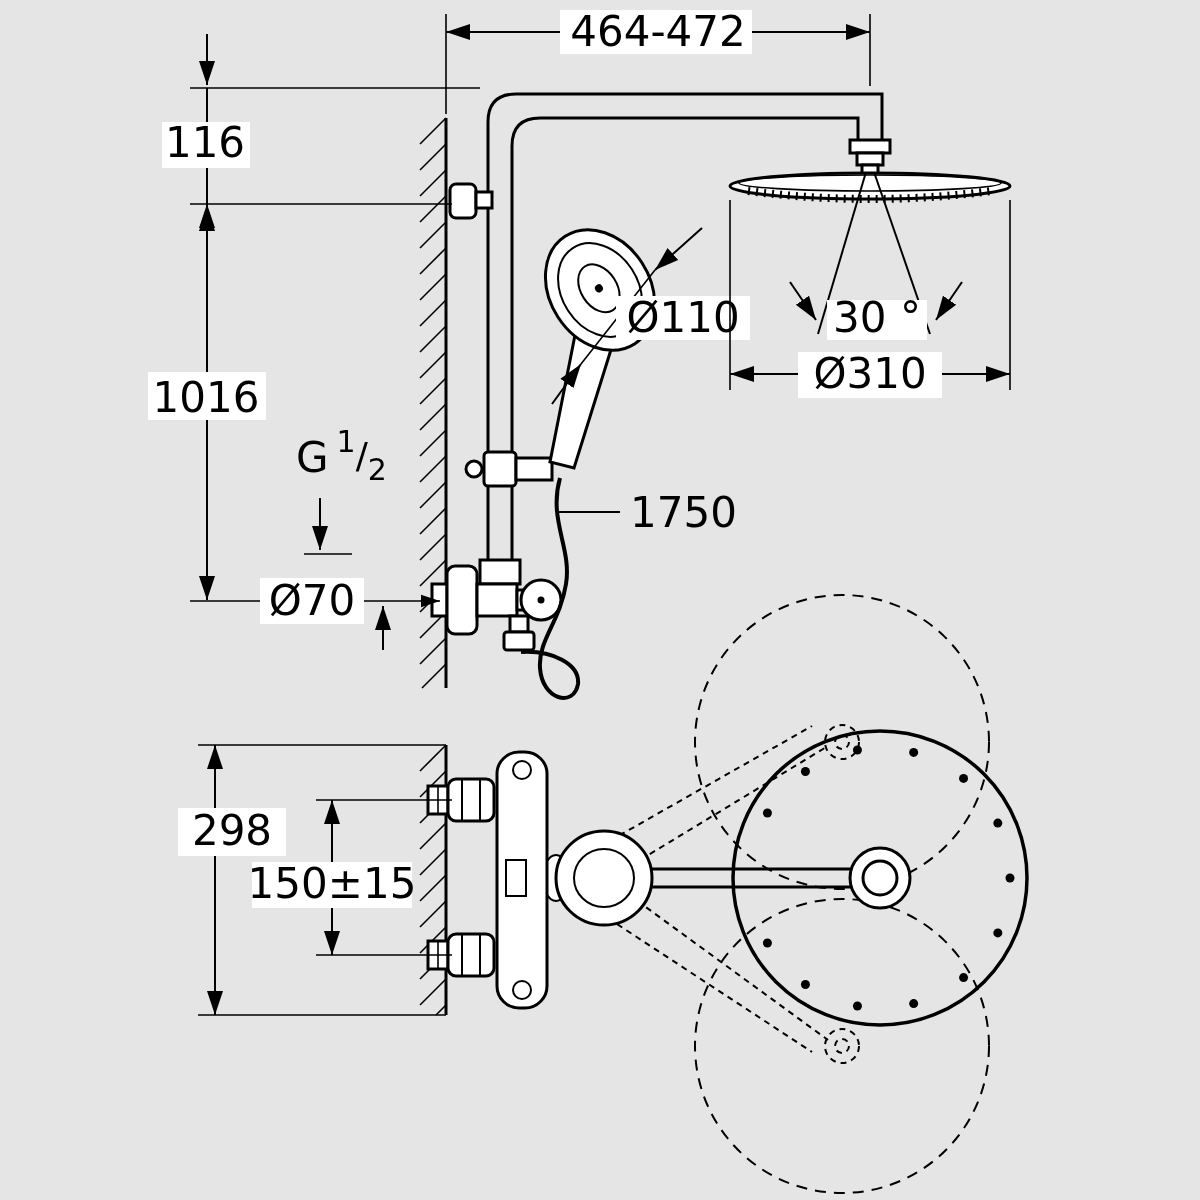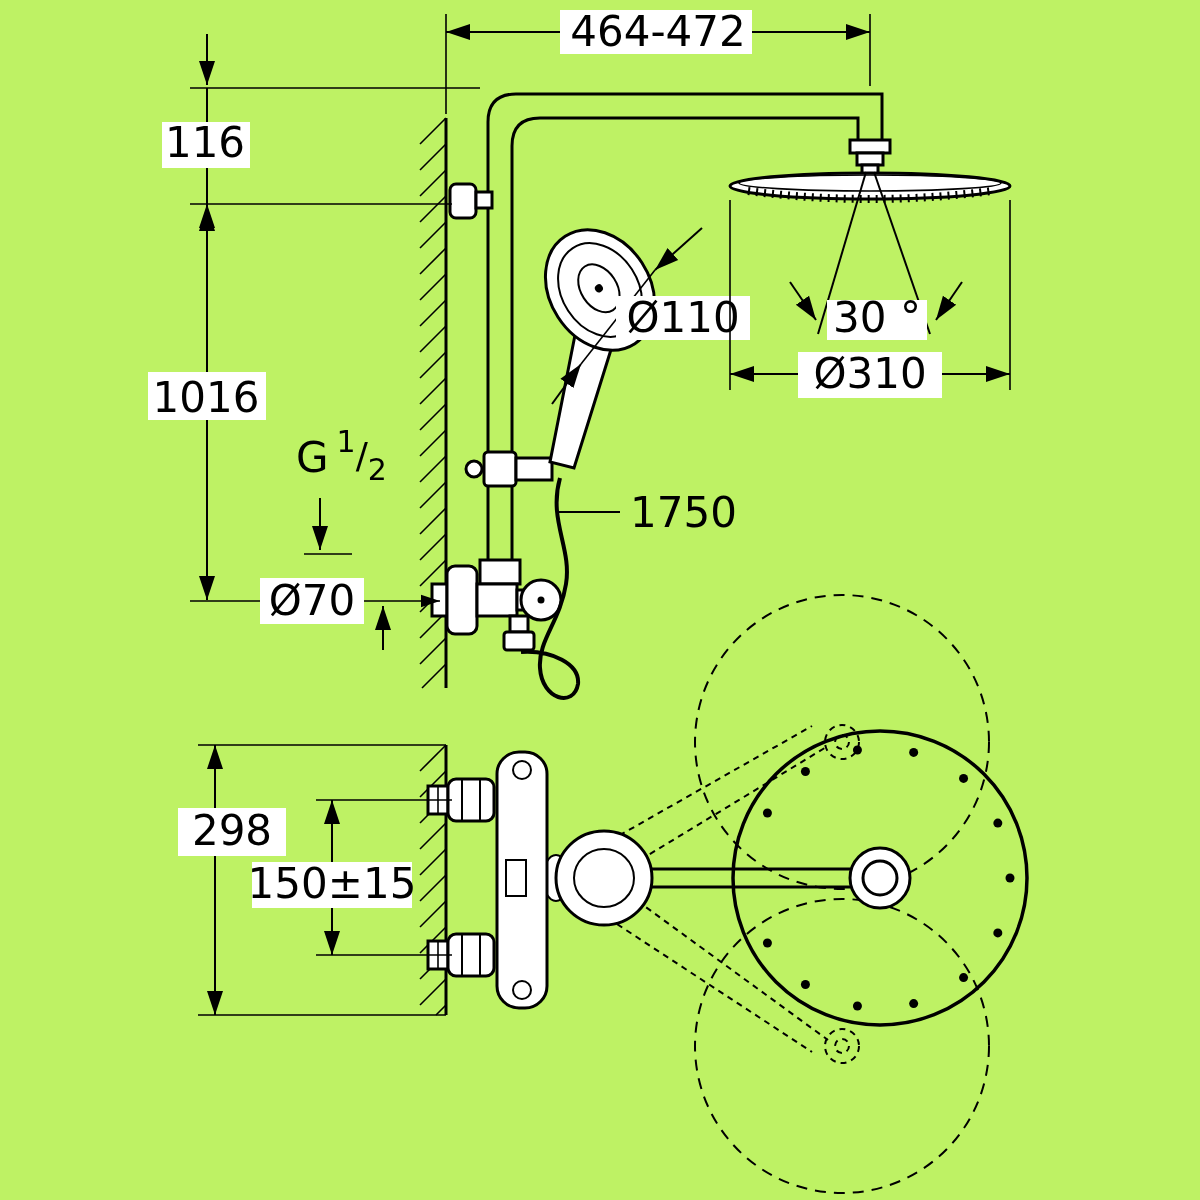--- a/index.html
+++ b/index.html
@@ -1,16 +1,16 @@
 <!DOCTYPE html>
 <html><head>
 <meta charset="utf-8">
 <style>
   html,body{margin:0;padding:0;background:#ffffff;}
-  .page{width:1200px;height:1200px;background:#bef264;position:relative;overflow:hidden;}
+  .page{width:1200px;height:1200px;background:#e5e5e5;position:relative;overflow:hidden;}
   svg{display:block;}
   .dim{font-family:"DejaVu Sans","Liberation Sans",sans-serif;font-size:42px;fill:#000;}
   .ln{stroke:#000;fill:none;}
   .w3{stroke-width:3;}
   .w2{stroke-width:2;}
   .w15{stroke-width:1.6;}
   .white{fill:#ffffff;}
   .mask{fill:#ffffff;stroke:none;}
   .dash{stroke-dasharray:11 8;}
   .dashs{stroke-dasharray:6 5;}

